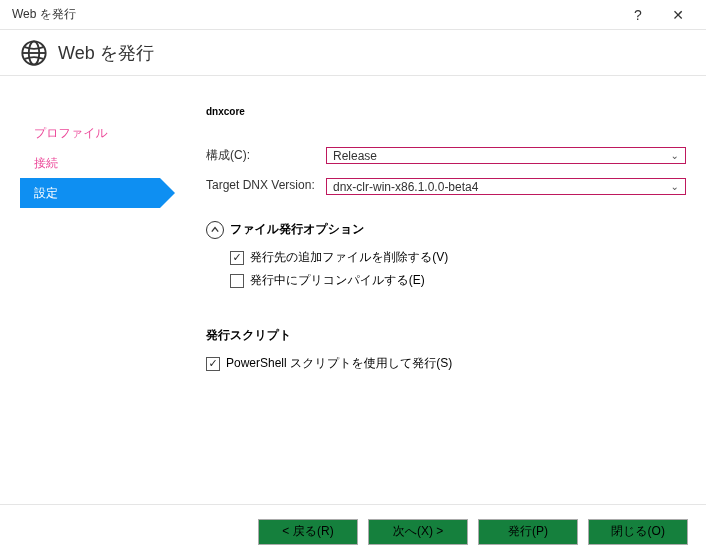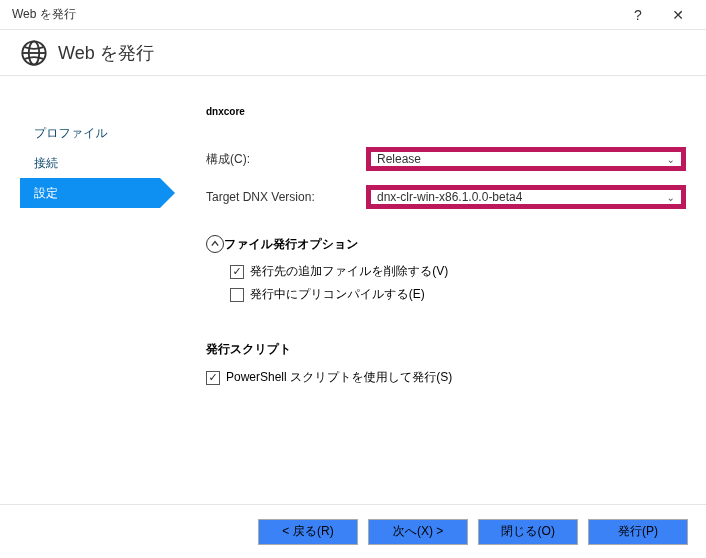--- a/index.html
+++ b/index.html
@@ -40,21 +40,21 @@
     }
     .sidebar {
       width: 170px;
       padding: 42px 10px 0 20px;
     }
     .sidebar-item {
       height: 30px;
       display: flex;
       align-items: center;
       padding-left: 14px;
-      color: #0c4a6e;
+      color: #ec4899;
       cursor: pointer;
       position: relative;
       margin-bottom: 0;
     }
     .sidebar-item.active {
       background: #0e8ff2;
       color: #fff;
       padding-right: 15px;
       text-align: right;
     }
@@ -70,44 +70,44 @@
       flex: 1;
       padding: 30px 20px 0 36px;
     }
     .profile-name {
       font-weight: bold;
       font-size: 10px;
       margin-bottom: 30px;
     }
     .form-row {
       display: flex;
-      align-items: center;
+      align-items: flex-start;
       margin-bottom: 14px;
-      gap: 40px;
     }
     .form-label { width: 120px; color: #333; }
     .form-select {
       flex: 1;
-      height: 24px;
-      border: 5px solid #be185d;
+      height: 17px;
+      border: 1px solid #be185d;
       background: #fff;
       padding: 4px 6px;
       display: flex;
       align-items: center;
       justify-content: space-between;
       font-size: 12px;
       color: #333;
     }
     .form-select .chevron { color: #555; font-size: 10px; }
     .section {
       margin-top: 26px;
     }
     .section-header {
       display: flex;
-      align-items: center;
+      align-items: flex-start;
+      gap: 6px;
       font-weight: bold;
       margin-bottom: 10px;
       font-size: 12px;
     }
     .expand-btn {
       width: 18px; height: 18px;
       border: 1.5px solid #333; border-radius: 50%;
       display: flex; align-items: center; justify-content: center;
       font-size: 10px;
     }
@@ -142,21 +142,21 @@
       display: flex;
       justify-content: flex-end;
       align-items: center;
       gap: 10px;
       padding: 0 18px;
     }
     .btn {
       width: 100px;
       height: 26px;
       border: 1px solid #aaa;
-      background: #3b82f6;
+      background: #15803d;
       display: flex;
       align-items: center;
       justify-content: center;
       font-size: 12px;
       cursor: pointer;
     }
   </style>
 </head>
 <body>
 
@@ -237,18 +237,18 @@
 </div>
 
 <div class="footer">
   <div class="btn">
       <span>&lt; 戻る(R)</span>
     </div>
   <div class="btn">
       <span>次へ(X) &gt;</span>
     </div>
   <div class="btn">
+      <span>発行(P)</span>
+    </div>
+  <div class="btn">
       <span>閉じる(O)</span>
     </div>
-  <div class="btn">
-      <span>発行(P)</span>
-    </div>
 </div>
 
 </body></html>

